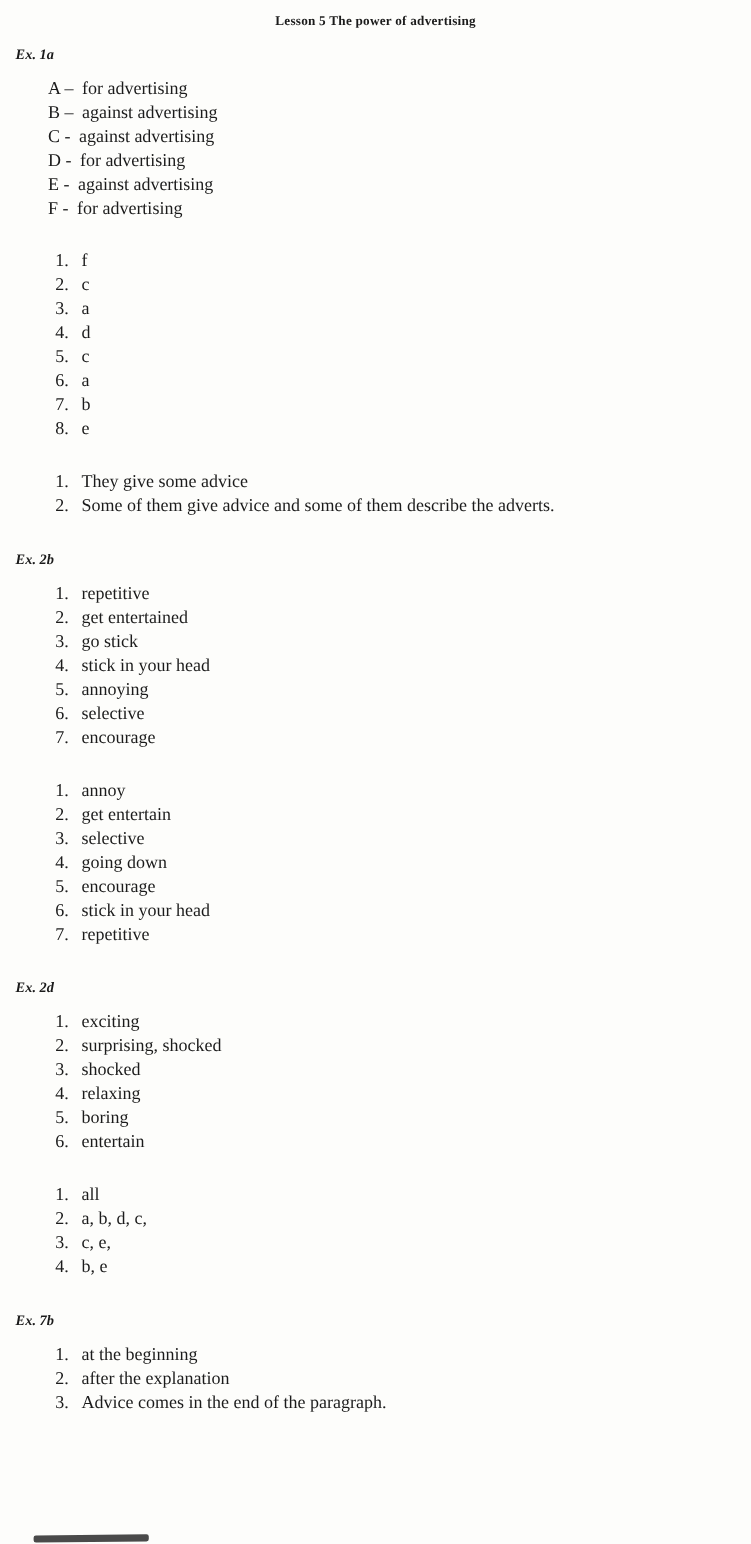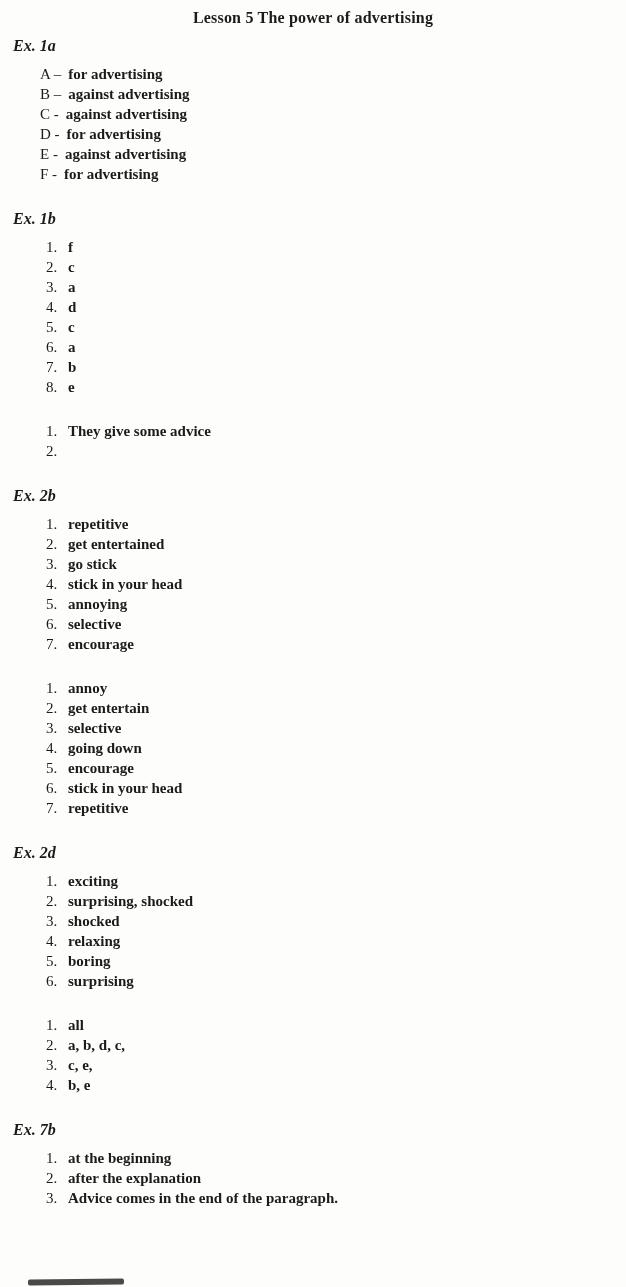--- a/index.html
+++ b/index.html
@@ -15,35 +15,35 @@
     color: #1b1b1b;
     font-family: "Liberation Serif", serif;
     position: relative;
     overflow: hidden;
     box-sizing: border-box;
   }
   .title {
     margin: 0;
     padding-top: 7px;
     text-align: center;
-    font-size: 16px;
+    font-size: 11px;
     font-weight: bold;
     line-height: 22px;
     letter-spacing: 0.2px;
   }
   .exercise {
     margin-top: 24px;
   }
   .exercise.first {
     margin-top: 6px;
   }
   .ex-heading {
     font-style: italic;
     font-weight: bold;
-    font-size: 16px;
+    font-size: 12px;
     line-height: 21px;
     margin: 0 0 8px 13px;
   }
   .list {
     display: block;
   }
   .line {
     display: flex;
     align-items: baseline;
     font-size: 15px;
@@ -58,21 +58,20 @@
   .list.numbers .marker {
     flex: none;
     width: 22px;
   }
   .list.letters .marker {
     flex: none;
     margin-right: 7px;
   }
   .text {
     white-space: pre-wrap;
-    font-weight: bold;
   }
   .scan-artifact {
     position: absolute;
     left: 28px;
     bottom: 2px;
     width: 96px;
     height: 6px;
     background: #2a2a2a;
     border-radius: 2px;
     transform: rotate(-0.6deg);
@@ -109,21 +108,20 @@
             <span class="marker">E -</span>
             <span class="text">against advertising</span>
           </div>
           <div class="line">
             <span class="marker">F -</span>
             <span class="text">for advertising</span>
           </div>
         </div>
       </section>
       <section class="exercise">
-        <div class="ex-heading">Ex. 1b</div>
         <div class="list numbers">
           <div class="line">
             <span class="marker">1.</span>
             <span class="text">f</span>
           </div>
           <div class="line">
             <span class="marker">2.</span>
             <span class="text">c</span>
           </div>
           <div class="line">
@@ -153,20 +151,21 @@
         </div>
       </section>
       <section class="exercise">
         <div class="list numbers">
           <div class="line">
             <span class="marker">1.</span>
             <span class="text">They give some advice</span>
           </div>
           <div class="line">
             <span class="marker">2.</span>
+            <span class="text">Some of them give advice and some of them describe the adverts.</span>
           </div>
         </div>
       </section>
       <section class="exercise">
         <div class="ex-heading">Ex. 2b</div>
         <div class="list numbers">
           <div class="line">
             <span class="marker">1.</span>
             <span class="text">repetitive</span>
           </div>
@@ -246,21 +245,21 @@
           <div class="line">
             <span class="marker">4.</span>
             <span class="text">relaxing</span>
           </div>
           <div class="line">
             <span class="marker">5.</span>
             <span class="text">boring</span>
           </div>
           <div class="line">
             <span class="marker">6.</span>
-            <span class="text">surprising</span>
+            <span class="text">entertain</span>
           </div>
         </div>
       </section>
       <section class="exercise">
         <div class="list numbers">
           <div class="line">
             <span class="marker">1.</span>
             <span class="text">all</span>
           </div>
           <div class="line">

